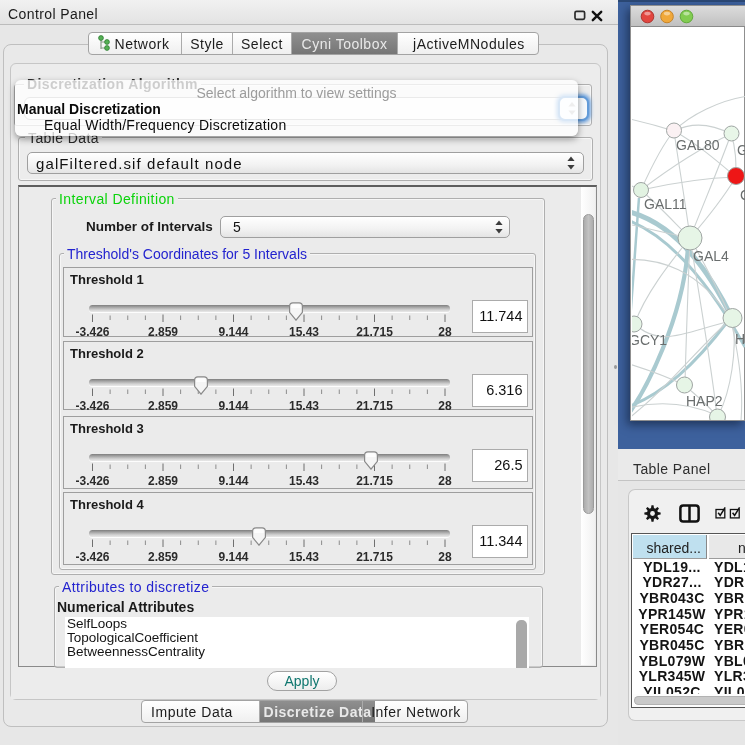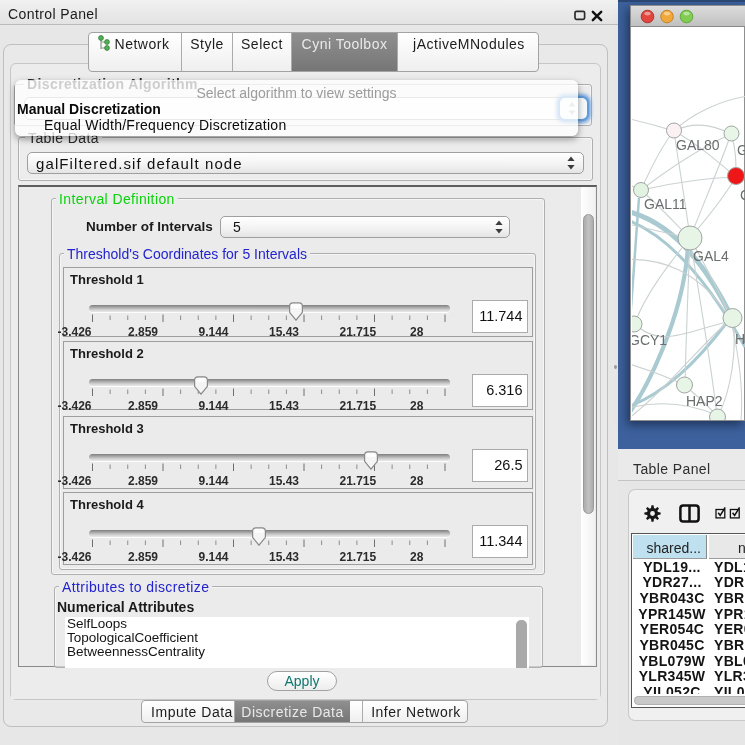--- a/index.html
+++ b/index.html
@@ -3,24 +3,24 @@
 <style>
 html,body{margin:0;padding:0;width:745px;height:745px;background:#E6E6E6;
 font-family:"Liberation Sans",sans-serif;overflow:hidden;position:relative;}
 div,span{position:absolute;box-sizing:border-box;}
 .tbox{left:63px;width:470px;height:71px;border:1px solid #9E9E9E;background:#EBEBEB;}
 .tlab{left:6px;top:4px;font-size:13px;font-weight:bold;color:#1A1A1A;white-space:nowrap;text-align:right;}
 .track{left:25px;top:37px;width:361px;height:7px;border-radius:3.5px;
 background:linear-gradient(#7E7E7E,#AFAFAF 40%,#D2D2D2 70%,#E9E9E9);box-shadow:0 1px 0 rgba(255,255,255,.9);}
 .ticks{position:absolute;}
 .thumb{position:absolute;}
-.tl{top:56.5px;width:70px;font-size:12px;font-weight:bold;color:#2B2B2B;}
+.tl{top:56.5px;width:70px;text-align:center;font-size:12px;font-weight:bold;color:#2B2B2B;}
 .val{left:407.5px;top:32px;width:56px;height:33px;background:#FFF;border:1px solid #ABABAB;
 font-size:14.5px;color:#111;text-align:right;line-height:31px;padding-right:4px;}
-.seg{height:40px;border:1px solid #A3A3A3;border-radius:4px;
+.seg{height:23px;border:1px solid #A3A3A3;border-radius:4px;
 background:linear-gradient(#FFFFFF,#EFEFEF);overflow:hidden;}
 .sgi{position:absolute;top:0;height:100%;font-size:14px;letter-spacing:0.5px;color:#1C1C1C;text-align:center;
 border-left:1px solid #ABABAB;line-height:22px;white-space:nowrap;}
 .sgi.first{border-left:none;}
 .sgi.dark{background:linear-gradient(#8F8F8F,#767676);color:#E9E9E9;}
 .gtitle{font-size:14px;letter-spacing:0.4px;white-space:nowrap;background:#EBEBEB;padding:0 3px;line-height:14px;}
 .etch{border:1px solid #AFAFAF;border-radius:3px;box-shadow:inset 0 0 0 1px rgba(255,255,255,.55);}
 .combo{border:1px solid #9F9F9F;border-radius:5px;background:linear-gradient(#FFFFFF,#F2F2F2 60%,#E4E4E4);
 font-size:13px;color:#111;}
 .trow{left:632px;width:113px;height:15.7px;font-size:14px;letter-spacing:0.3px;color:#141414;font-weight:bold;}
@@ -258,21 +258,21 @@
 TopologicalCoefficient
 BetweennessCentrality</div>
 <div style="left:516px;top:620px;width:11px;height:48px;background:#A9A9A9;border-radius:5px 5px 0 0;"></div>
 
 <div style="left:11px;top:668px;width:589px;height:31px;background:#ECECEC;"></div>
 <div style="left:267px;top:671px;width:70px;height:20px;background:linear-gradient(#FFFFFF,#EDEDED);border:1px solid #A2A2A2;border-radius:10px;"></div>
 <span style="left:267px;top:673px;width:70px;text-align:center;font-size:14px;color:#0f766e;">Apply</span>
 
 <div class="seg" style="left:141px;top:700px;width:327px;height:23px;">
 <div class="sgi first" style="left:0;width:100px;line-height:22px;">Impute Data</div>
-<div class="sgi dark" style="left:92px;width:116px;line-height:22px;">Discretize Data</div>
+<div class="sgi dark" style="left:117px;width:116px;line-height:22px;font-weight:bold;">Discretize Data</div>
 <div class="sgi" style="left:220px;width:107px;line-height:22px;">Infer Network</div>
 </div>
 
 <div style="left:15px;top:80px;width:563px;height:56px;background:rgba(255,255,255,0.76);
 border-radius:6px;box-shadow:0 3px 7px rgba(0,0,0,0.4);"></div>
 <span style="left:15px;top:85px;width:563px;text-align:center;font-size:14px;color:#9C9C9C;">Select algorithm to view settings</span>
 <span style="left:17px;top:101px;font-size:14px;font-weight:bold;color:#0A0A0A;">Manual Discretization</span>
 <span style="left:16px;top:117px;font-size:14px;letter-spacing:0.25px;color:#0A0A0A;padding-left:28px;">Equal Width/Frequency Discretization</span>
 
 <div style="left:618px;top:0;width:127px;height:449px;background:#3D619D;border-top:2px solid #2B4875;"></div>

